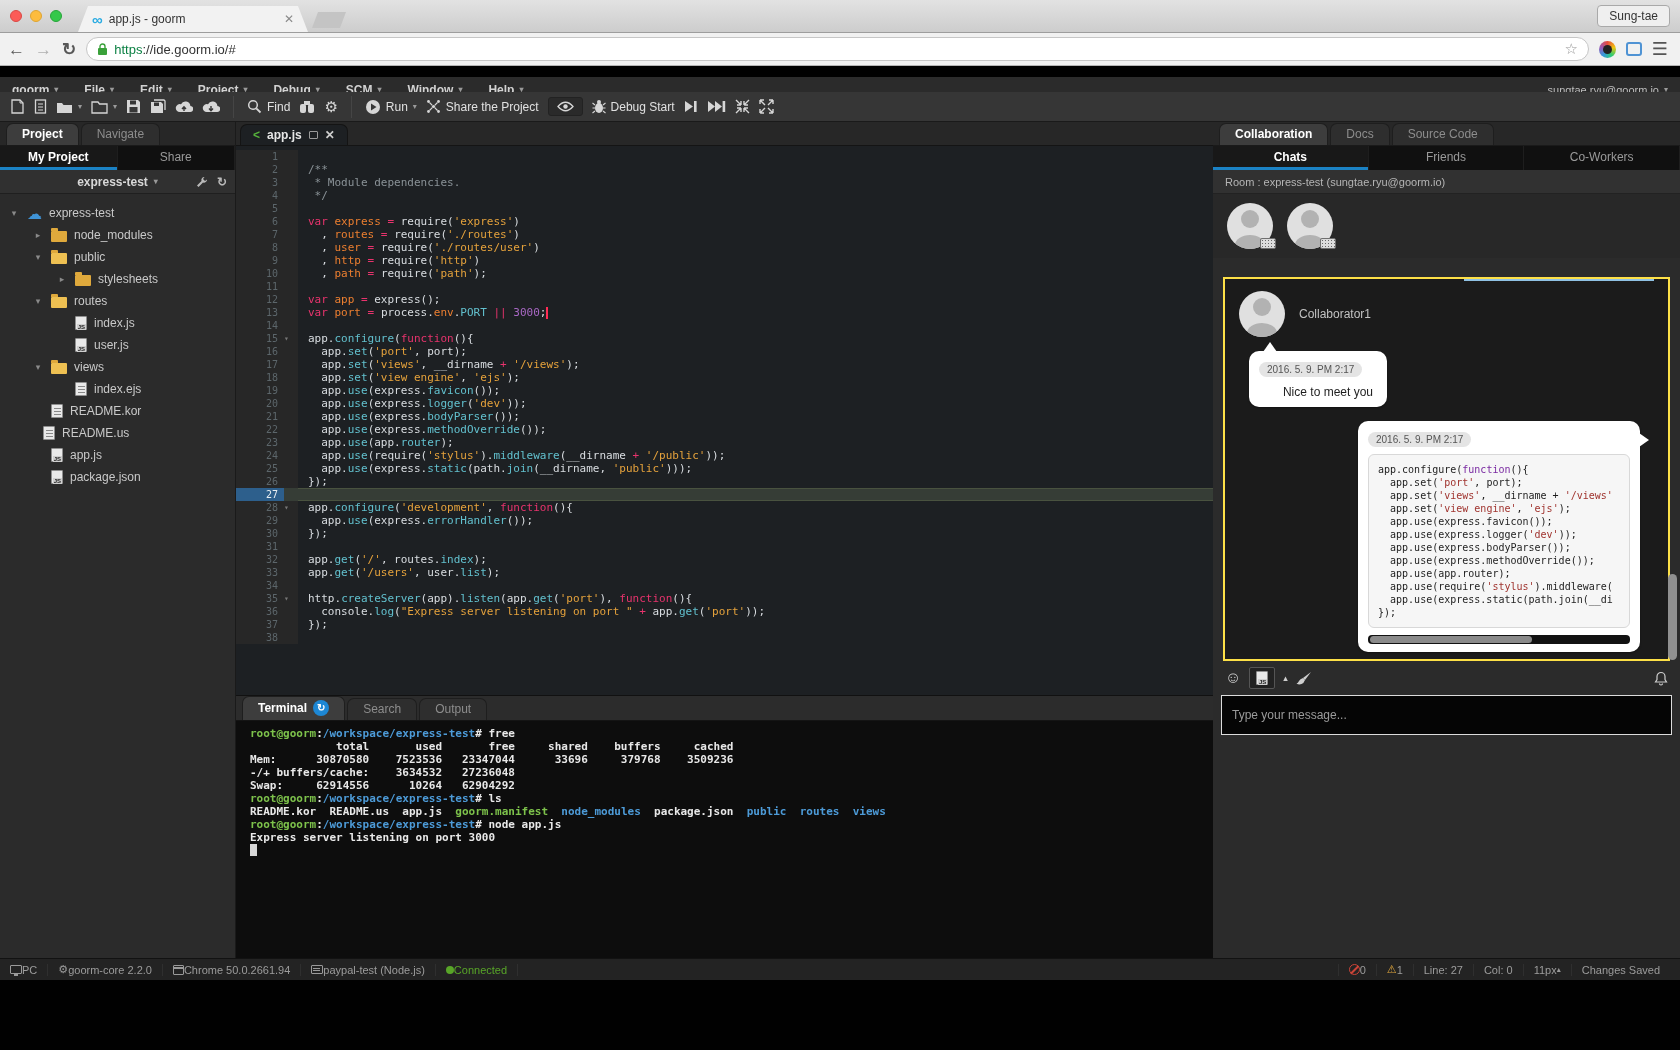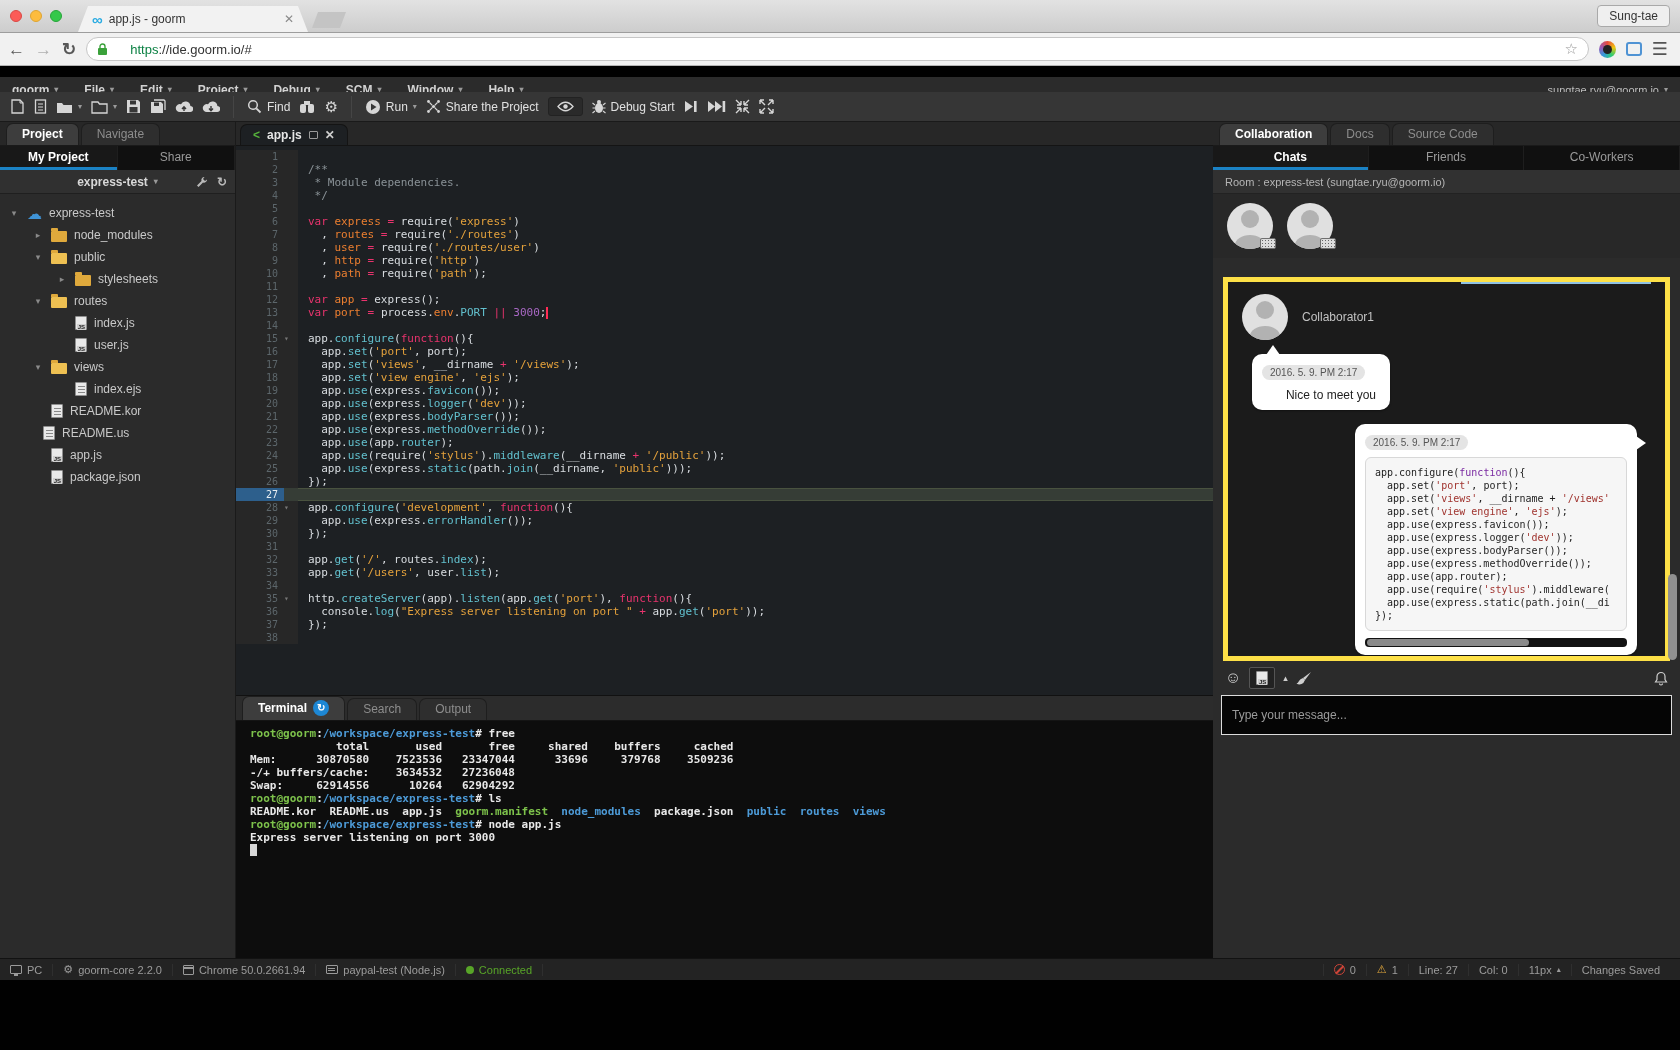--- a/index.html
+++ b/index.html
@@ -22,21 +22,21 @@
   .tab .x{margin-left:auto;color:#8a8a8a;font-size:12px;}
   .newtab{position:absolute;left:312px;bottom:4px;width:34px;height:16px;background:#c4c4c4;
     clip-path:polygon(6px 0,100% 0,calc(100% - 6px) 100%,0 100%);}
   .profile-btn{position:absolute;right:10px;top:5px;padding:3px 11px;border:1px solid #a9a9a9;
     border-radius:4px;background:#efefef;font-size:12px;color:#333;}
   .btoolbar{position:absolute;top:33px;left:0;right:0;height:33px;background:#f1f1f1;
     border-bottom:1px solid #b4b4b4;display:flex;align-items:center;padding:0 8px;gap:10px;}
   .navg{font-size:17px;color:#585858;font-weight:bold;line-height:1;}
   .navg.dis{color:#b0b0b0;}
   .urlbar{flex:1;height:24px;background:#fff;border:1px solid #c6c6c6;border-radius:13px;
-    display:flex;align-items:center;padding:0 10px;gap:22px;font-size:13px;color:#333;}
+    display:flex;align-items:center;padding:0 10px;gap:6px;font-size:13px;color:#333;}
   .https{color:#0b8043;}
   .star{margin-left:auto;color:#999;font-size:15px;}
   .extc{width:17px;height:17px;border-radius:50%;
     background:conic-gradient(#e74c3c,#f1c40f,#2ecc71,#3498db,#9b59b6,#e74c3c);
     position:relative;}
   .extc::after{content:"";position:absolute;inset:4px;border-radius:50%;background:#222;}
   .extb{width:16px;height:14px;border:2px solid #4f93d4;border-radius:3px;}
   .hamb{font-size:18px;color:#555;line-height:1;margin-right:4px;}
 
   
@@ -135,21 +135,21 @@
   .avstrip{height:64px;background:#282828;display:flex;align-items:center;padding-left:14px;gap:14px;}
   .avatar{width:46px;height:46px;border-radius:50%;background:#e0e0e0;position:relative;overflow:visible;flex:none;}
   .avatar .mask{position:absolute;inset:0;border-radius:50%;overflow:hidden;}
   .avatar .mask::before{content:"";position:absolute;top:7px;left:14px;width:18px;height:18px;
     border-radius:50%;background:#b2b2b2;}
   .avatar .mask::after{content:"";position:absolute;bottom:-6px;left:8px;width:30px;height:20px;
     border-radius:50% 50% 0 0;background:#b2b2b2;}
   .kbadge{position:absolute;right:-3px;bottom:0;width:16px;height:11px;background:#dcdcdc;
     border:1px solid #6f6f6f;border-radius:2px;
     background-image:radial-gradient(#666 0.8px,transparent 0.9px);background-size:3px 3px;}
-  .chatbox{margin:19px 10px 0;height:384px;background:#1b1b1b;border:5px solid #fde047;
+  .chatbox{margin:19px 10px 0;height:384px;background:#1b1b1b;border:2px solid #fde047;
     position:relative;padding:12px 14px;display:flex;flex-direction:column;overflow:hidden;}
   .blueline{position:absolute;top:0;right:14px;width:190px;height:2px;background:#8fc1e3;}
   .msg-in{display:flex;flex-direction:column;}
   .inhead{display:flex;align-items:center;gap:14px;}
   .sender{font-size:12px;color:#c2c2c2;}
   .bubble{background:#fff;border-radius:10px;position:relative;padding:8px 10px;
     box-shadow:0 1px 2px rgba(0,0,0,.4);}
   .bubble.in{width:138px;margin:14px 0 0 10px;}
   .bubble.in::before{content:"";position:absolute;top:-9px;left:14px;border:7px solid transparent;
     border-bottom:10px solid #fff;border-top:none;}
@@ -172,21 +172,21 @@
   .filebox{background:#222;border:1px solid #555;border-radius:2px;padding:3px 6px;display:flex;align-items:center;}
   .upcaret{font-size:9px;color:#cfcfcf;}
   .bell{margin-left:auto;}
   .chat-input{margin:0 8px;height:40px;background:#050505;border:1px solid #dcdcdc;color:#d0d0d0;
     font-size:12px;padding:0 10px;font-family:"Liberation Sans",sans-serif;outline:none;}
   .chat-input::placeholder{color:#9b9b9b;}
 
   
   .statusbar{position:absolute;left:0;right:0;top:958px;height:22px;background:#232323;
     border-top:1px solid #121212;display:flex;align-items:center;padding:0 10px;font-size:11px;color:#9c9c9c;}
-  .sbitem{display:flex;align-items:center;gap:5px;margin-right:10px;padding-right:10px;
+  .sbitem{display:flex;align-items:center;margin-right:10px;padding-right:10px;
     border-right:1px solid #2f2f2f;justify-content:center;}
   .sbright{margin-left:auto;display:flex;align-items:center;gap:0;}
   .sbright .sbitem{margin:0 0 0 0;padding:0 10px;border-right:none;border-left:1px solid #2f2f2f;}
   .si-pc{width:12px;height:9px;border:1px solid #9a9a9a;border-radius:1px;position:relative;}
   .si-pc::after{content:"";position:absolute;left:3px;bottom:-3px;width:4px;height:2px;background:#9a9a9a;}
   .si-gear{font-size:11px;line-height:1;color:#9a9a9a;}
   .si-win{width:11px;height:10px;border:1px solid #9a9a9a;border-radius:1px;position:relative;}
   .si-win::before{content:"";position:absolute;top:1px;left:0;right:0;height:2px;background:#9a9a9a;}
   .si-card{width:12px;height:9px;border:1px solid #9a9a9a;border-radius:1px;position:relative;}
   .si-card::before{content:"";position:absolute;left:1px;top:2px;width:7px;height:1px;background:#9a9a9a;

